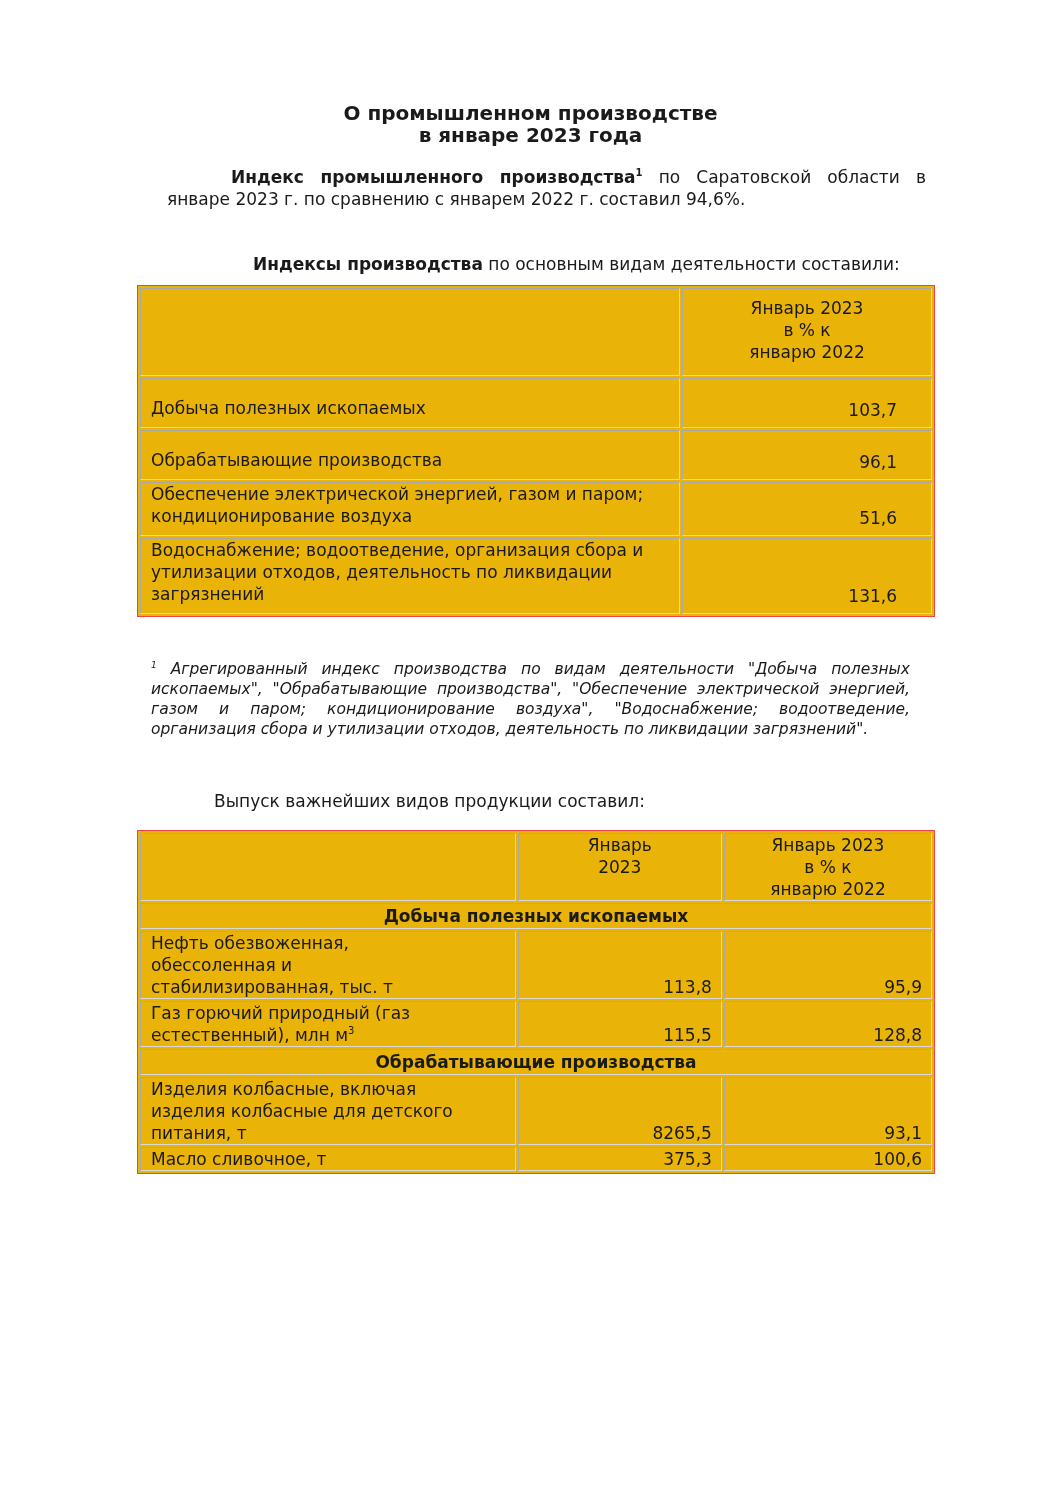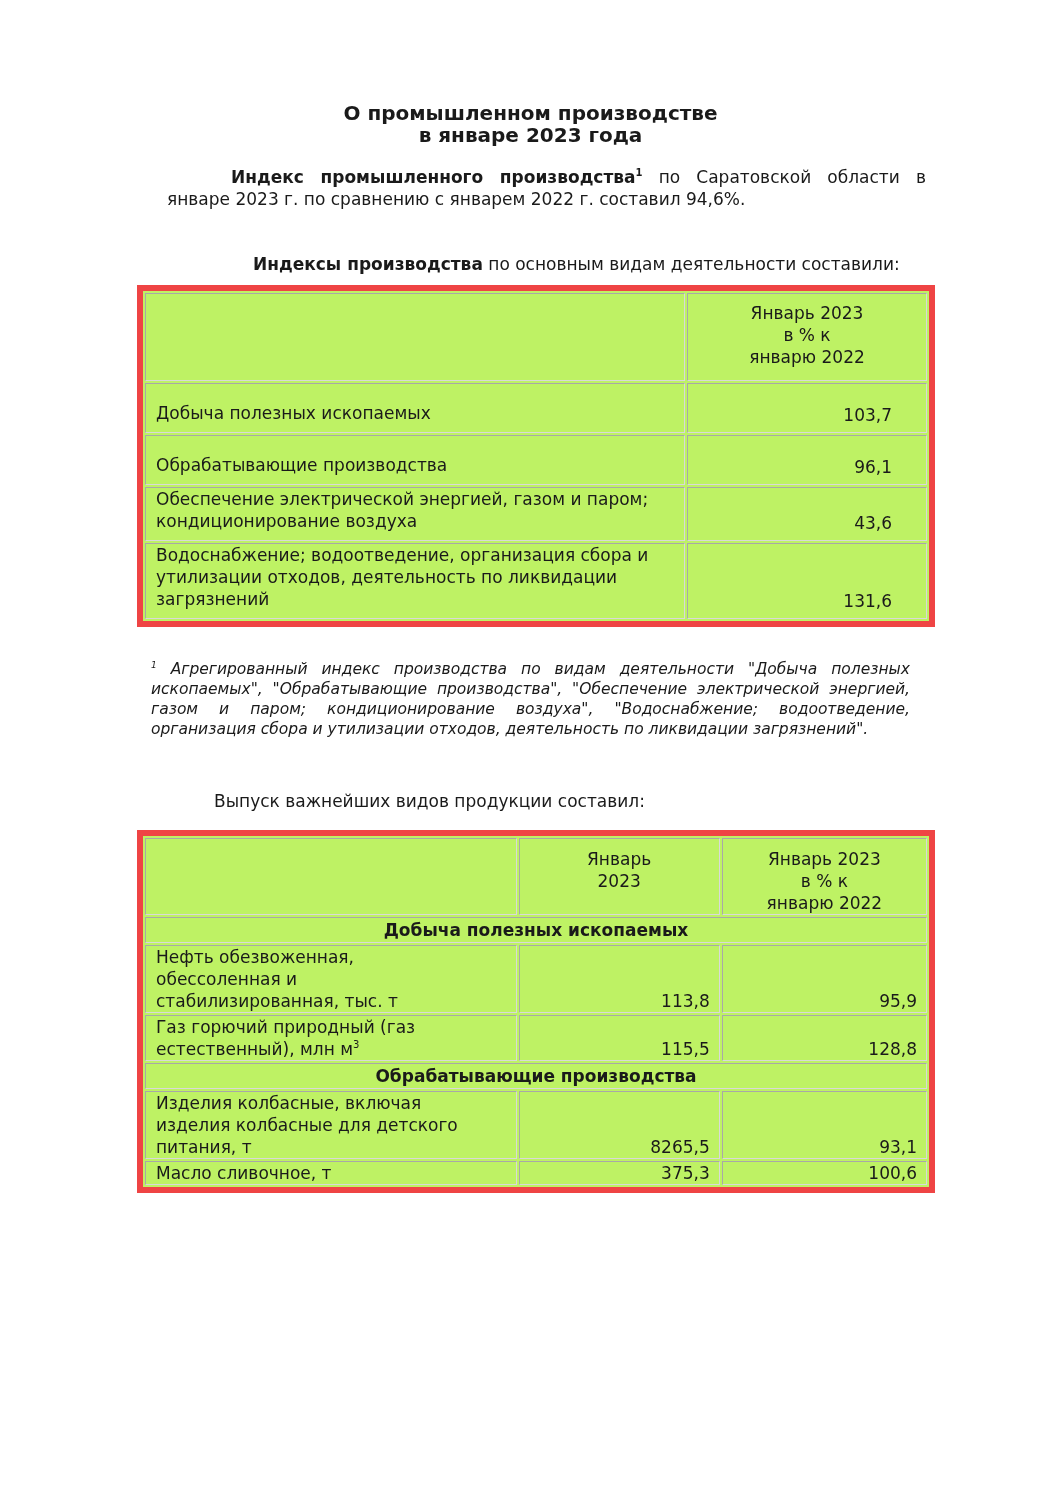--- a/index.html
+++ b/index.html
@@ -19,21 +19,21 @@
     }
     .intro b { font-weight: bold; }
     .intro sup { font-size: 10px; font-weight: bold; vertical-align: 7px; line-height: 0; }
     .lead1 {
       position: absolute; left: 229px; top: 253px; font-size: 17px; line-height: 22px; margin-left: 24px;
     }
     .lead1 b { font-weight: bold; }
 
     table.grid {
       position: absolute; border-collapse: separate; border-spacing: 2px;
-      border: 6px solid #ef4444; background: #bef264;
+      border: 1px solid #ef4444; background: #eab308;
       font-size: 17px; line-height: 22px;
     }
     table.grid td {
       border: 1px solid #a8a8a8; border-right-color: #d9d9d9; border-bottom-color: #d9d9d9;
       padding: 0 10px; vertical-align: bottom;
     }
     table.grid td.num { text-align: right; padding-right: 34px; }
     table.grid td.hdr { text-align: center; vertical-align: top; padding-top: 8px; }
 
     #t1 { left: 137px; top: 285px; width: 798px; }
@@ -51,21 +51,21 @@
     .lead2 {
       position: absolute; left: 214px; top: 790px; font-size: 17px; line-height: 22px;
     }
 
     #t2 { left: 137px; top: 830px; width: 798px; }
     #t2 td { padding-bottom: 0; }
     #t2 td.c1 { width: 355px; padding-left: 10px; }
     #t2 td.c2 { width: 183px; }
     #t2 td.c3 { width: 187px; }
     #t2 td.num { padding-right: 9px; }
-    #t2 tr.head td { height: 66px; vertical-align: top; padding-top: 9px; }
+    #t2 tr.head td { height: 66px; vertical-align: top; padding-top: 0; }
     #t2 td.section { text-align: center; font-weight: bold; vertical-align: middle; height: 24px; }
     #t2 td.label { vertical-align: top; margin-top: 24px; }
     #t2 sup { font-size: 10px; vertical-align: 7px; line-height: 0; }
   </style>
 </head>
 <body>
 
 <div class="title">
   <div>О промышленном производстве</div>
   <div>в январе 2023 года</div>
@@ -91,21 +91,21 @@
   </tr>
   <tr>
     <td class="c1 label">Обрабатывающие производства</td>
     <td class="num">96,1</td>
   </tr>
   <tr>
     <td class="c1 label">
       <div>Обеспечение электрической энергией, газом и паром;</div>
       <div>кондиционирование воздуха</div>
     </td>
-    <td class="num">43,6</td>
+    <td class="num">51,6</td>
   </tr>
   <tr>
     <td class="c1 label">
       <div>Водоснабжение; водоотведение, организация сбора и</div>
       <div>утилизации отходов, деятельность по ликвидации</div>
       <div>загрязнений</div>
     </td>
     <td class="num">131,6</td>
   </tr>
 </tbody>

